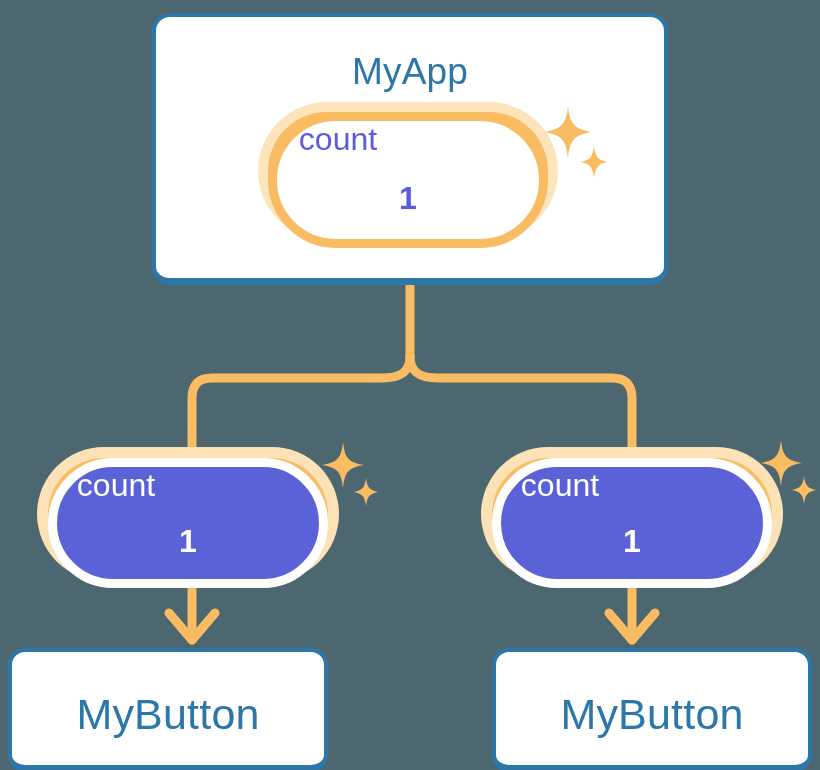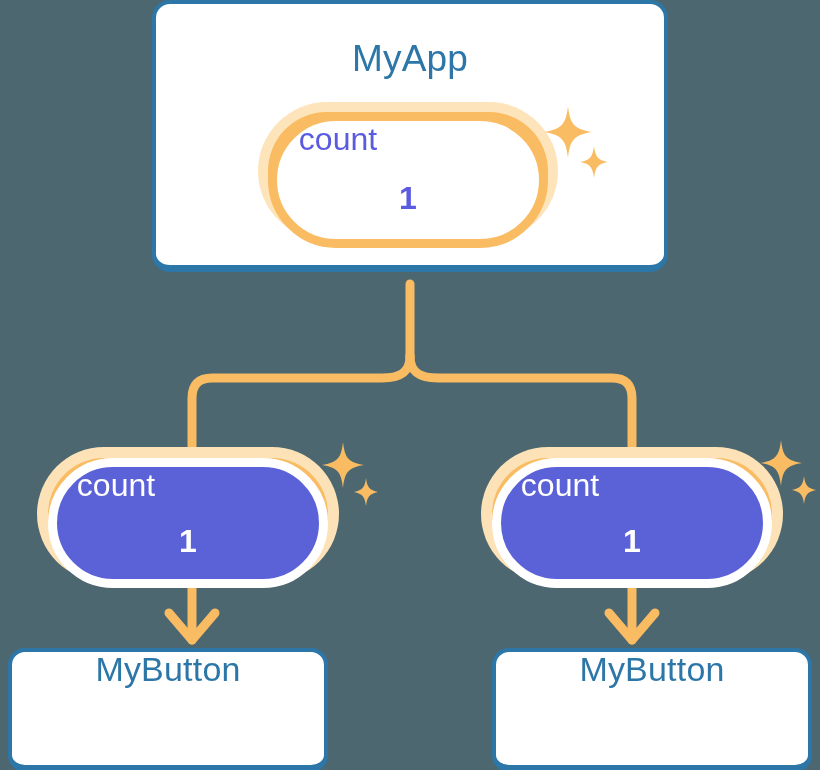--- a/index.html
+++ b/index.html
@@ -45,43 +45,44 @@
     color: #2d77a8;
     text-align: center;
     font-weight: 400;
     letter-spacing: 0.2px;
     white-space: nowrap;
   }
 
   
   #card-myapp {
     left: 152px;
-    top: 0;
+    top: 13px;
     width: 516px;
     height: 272px;
     border-radius: 18px;
   }
   #card-myapp .card-title {
     font-size: 37px;
     line-height: 1;
     margin-top: 36px;
   }
 
   
   .card-button {
     width: 320px;
     height: 124px;
     top: 648px;
     border-radius: 17px;
   }
   #card-button-left  { left: 8px; }
   #card-button-right { left: 492px; }
   .card-button .card-title {
-    font-size: 34px;
+    font-size: 43px;
     line-height: 1;
+    margin-top: 41px;
   }
 
   
   .pill {
     position: absolute;
     box-sizing: border-box;
     display: flex;
     align-items: stretch;
     border-radius: 999px;
     z-index: 3;

